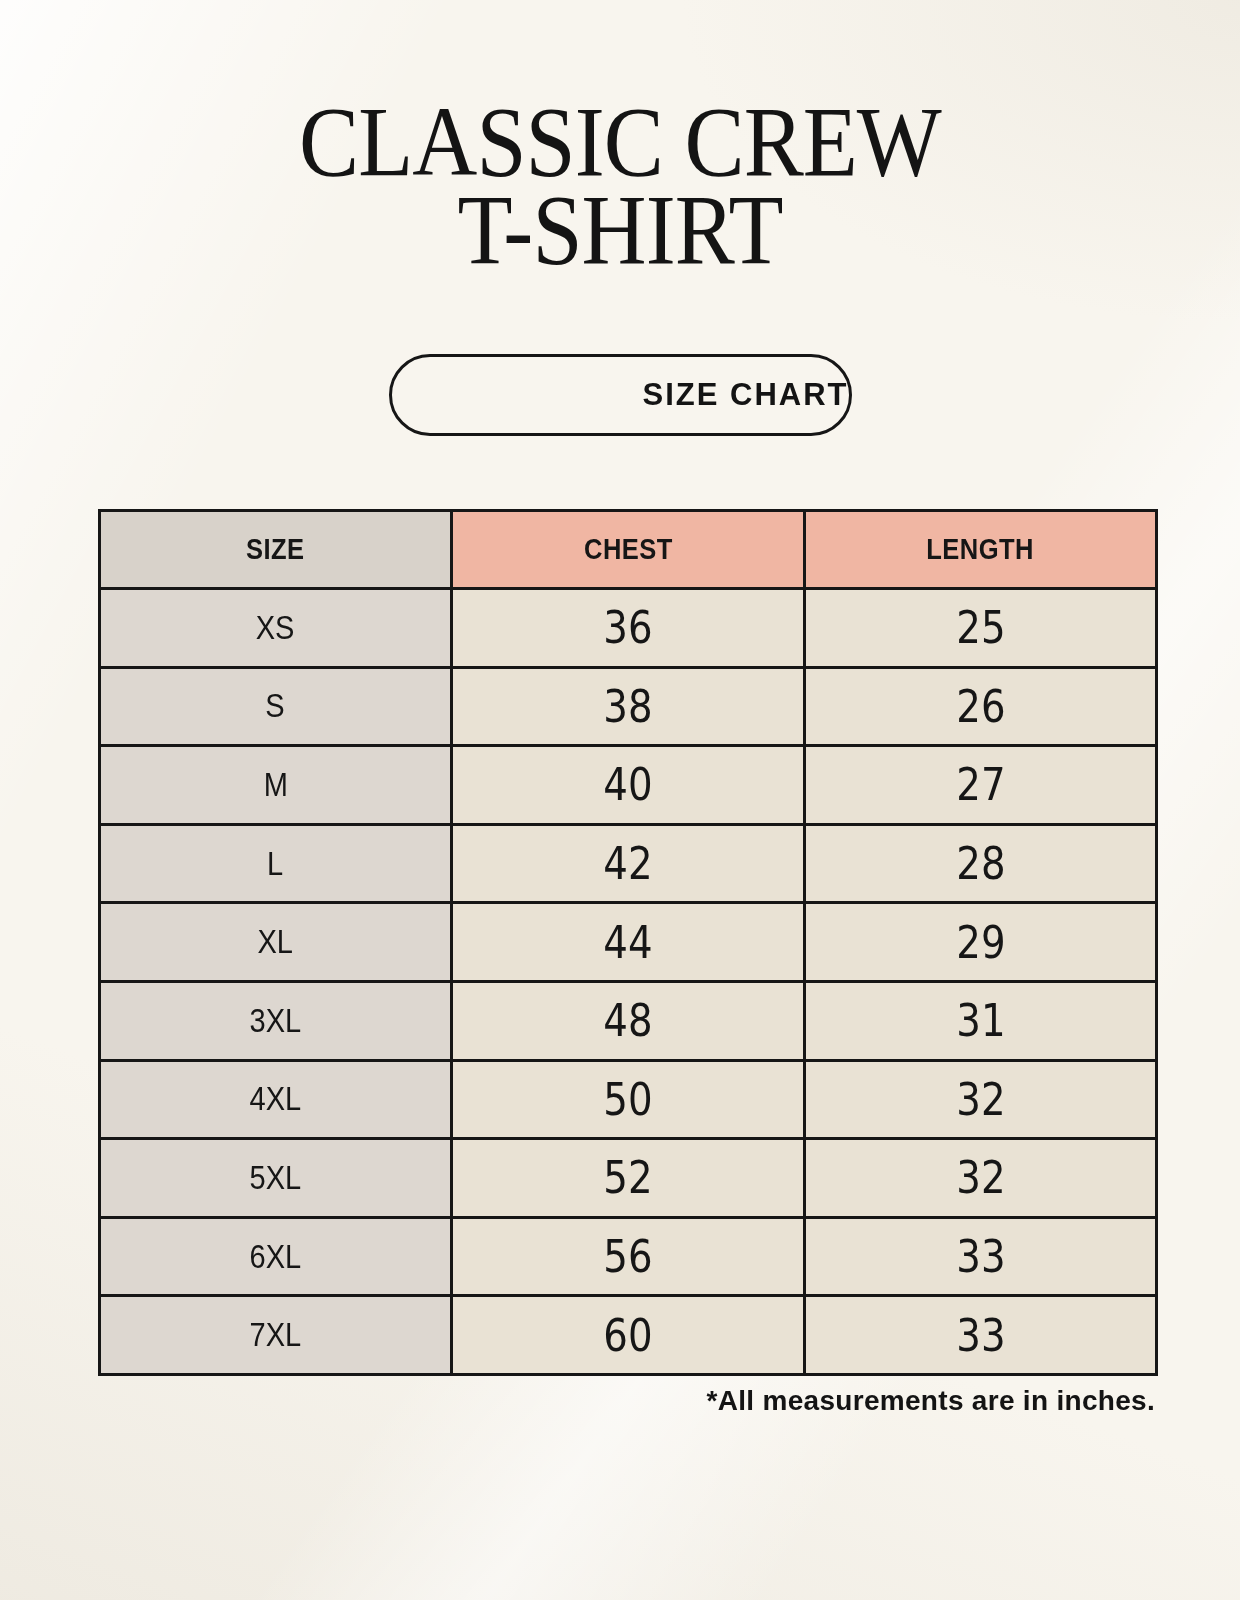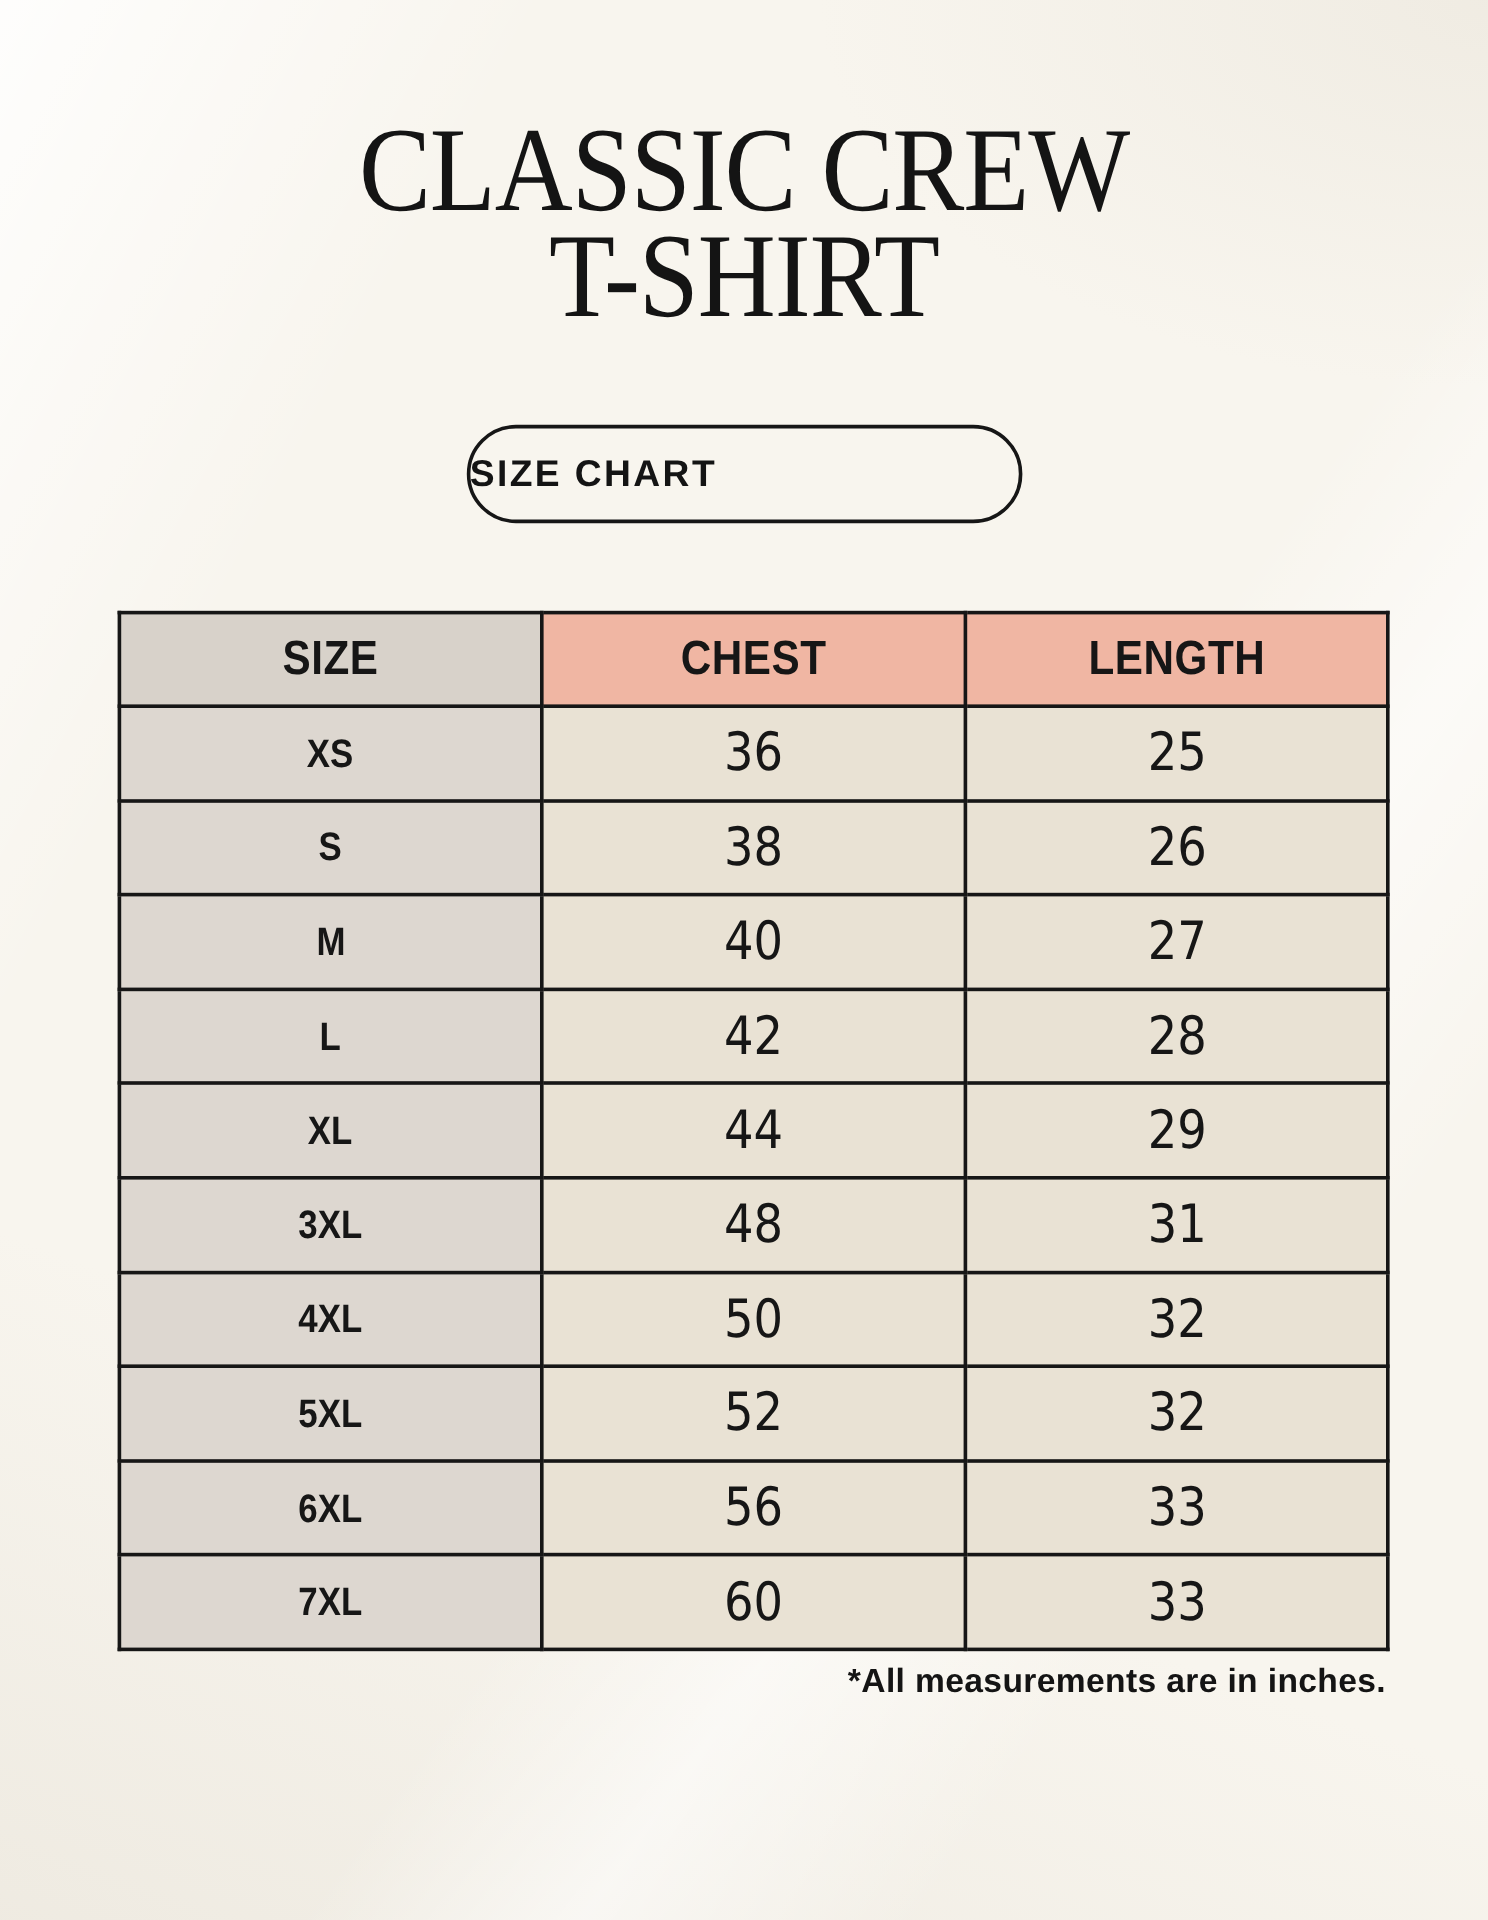--- a/index.html
+++ b/index.html
@@ -47,21 +47,21 @@
 
   .pill-button {
     box-sizing: border-box;
     width: 463px;
     height: 82px;
     margin: 80px auto 0;
     border: 3px solid var(--border, #161616);
     border-radius: 44px;
     display: flex;
     align-items: center;
-    justify-content: flex-start;
+    justify-content: flex-end;
     background: transparent;
     cursor: pointer;
   }
   .pill-button .pill-label {
     font-size: 31px;
     font-weight: bold;
     letter-spacing: 2px;
     color: #141414;
   }
 
@@ -76,27 +76,27 @@
   .size-chart col.c3 { width: 352px; }
   .size-chart th, .size-chart td {
     border: 3px solid var(--border, #161616);
     text-align: center;
     vertical-align: middle;
     padding: 0;
   }
   .size-chart thead tr { height: 78px; }
   .size-chart tbody tr { height: 78.6px; }
 
-  .size-chart th { font-size: 40px; font-weight: bold; letter-spacing: 0.5px; }
+  .size-chart th { font-size: 29px; font-weight: bold; letter-spacing: 0.5px; }
   .size-chart th.head-label { background: var(--header-label-cell, #d8d2ca); }
   .size-chart th.head-accent { background: var(--accent-header, #f0b6a3); }
 
   .size-chart td.label-cell {
     background: var(--label-column, #ddd7d0);
-    font-weight: bold;
+    font-weight: normal;
     font-size: 33px;
   }
   .size-chart td.value-cell {
     background: var(--value-cell, #e9e2d4);
     font-family: "DejaVu Sans", sans-serif;
     font-weight: normal;
     font-size: 44px;
     text-decoration: underline;
   }
 

